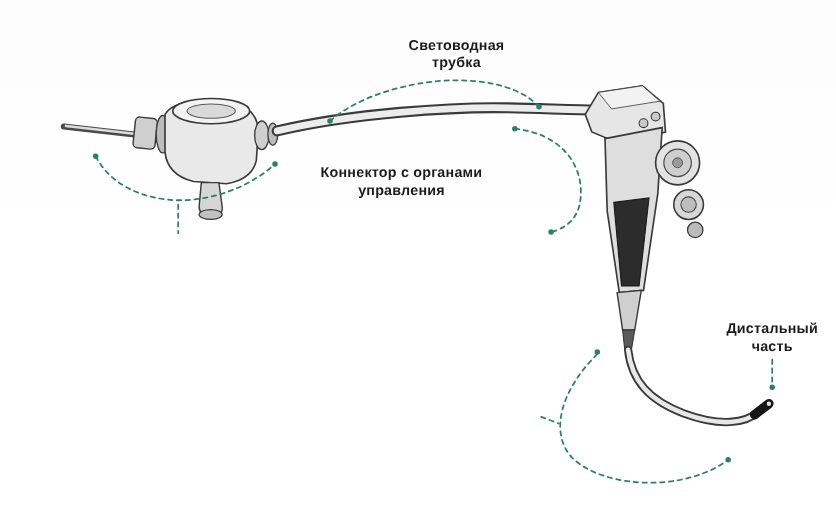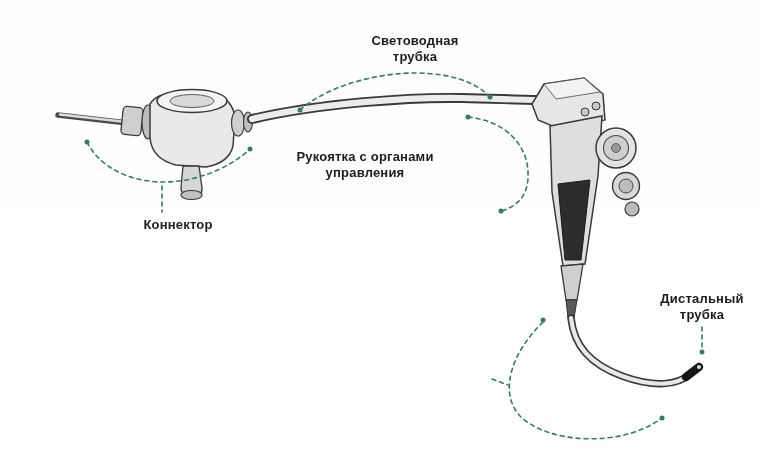--- a/index.html
+++ b/index.html
@@ -132,19 +132,18 @@
       <circle class="dot" cx="468" cy="117" r="2.5"></circle>
       <circle class="dot" cx="501" cy="211" r="2.5"></circle>
       <circle class="dot" cx="702" cy="352" r="2.5"></circle>
       <circle class="dot" cx="543" cy="320" r="2.5"></circle>
       <circle class="dot" cx="662" cy="418" r="2.5"></circle>
     </g>
   </svg>
 
   <div class="label label-light-tube">Световодная трубка</div>
 
-  <div class="label label-handle">Рукоятка с органами управления</div>
+  <div class="label label-handle">Коннектор с органами управления</div>
 
-  <div class="label label-connector">Коннектор</div>
 
-  <div class="label label-distal">Дистальный трубка</div>
+  <div class="label label-distal">Дистальный часть</div>
 
 </div>
 
 </body></html>

